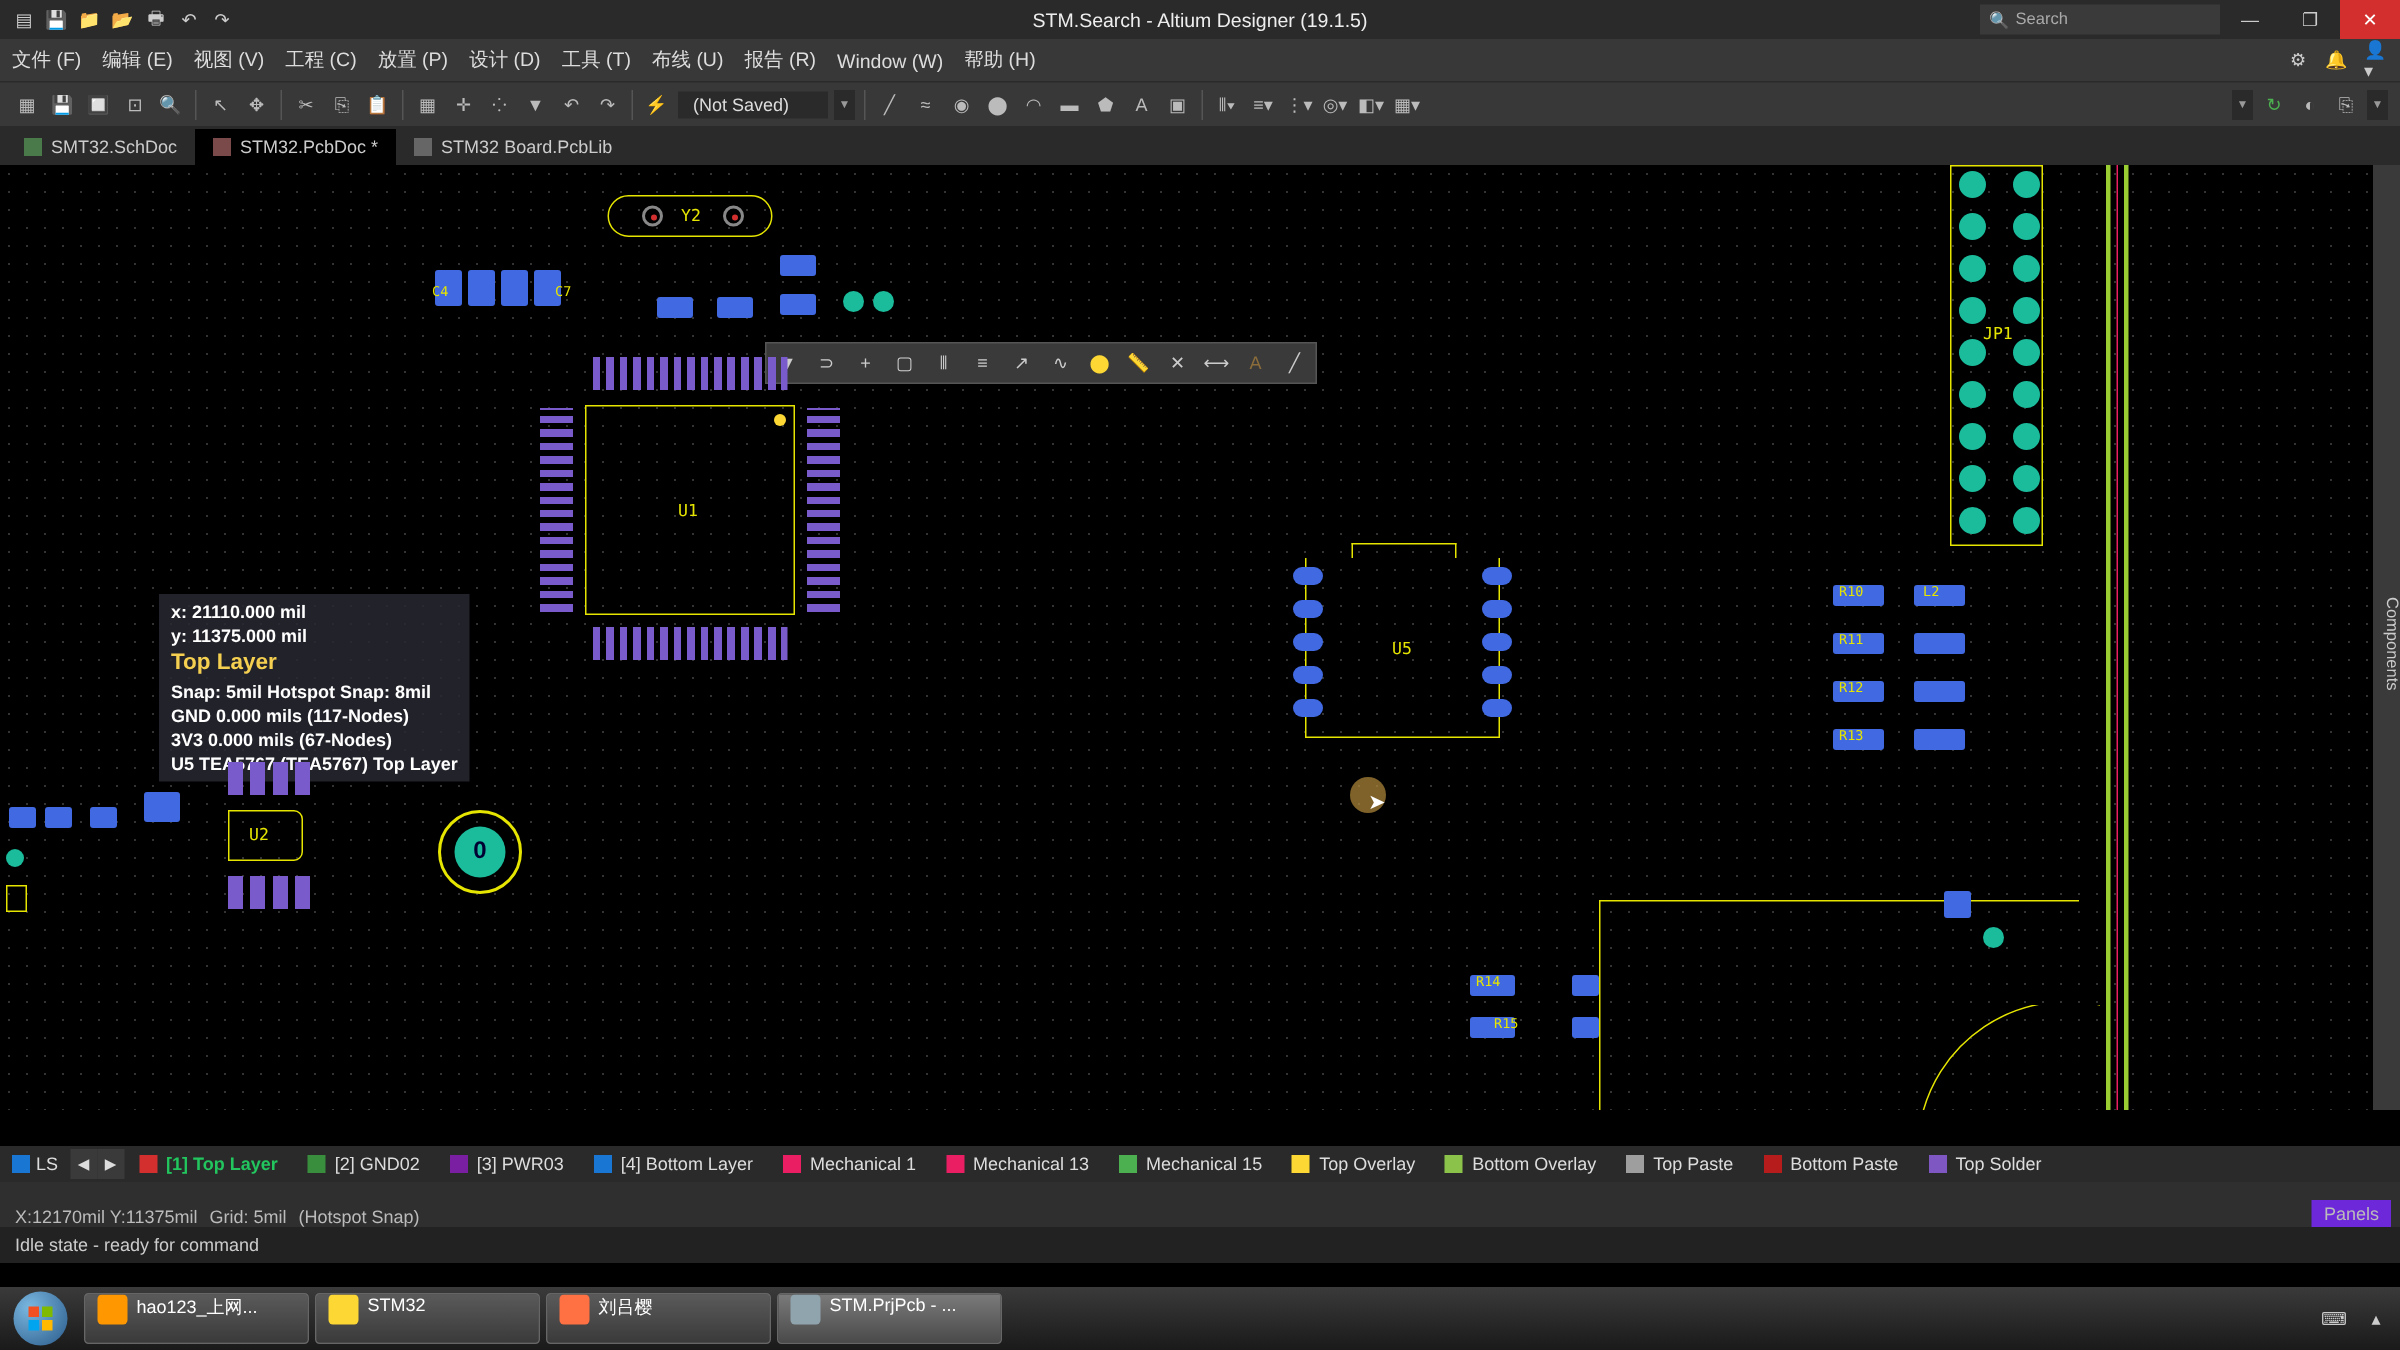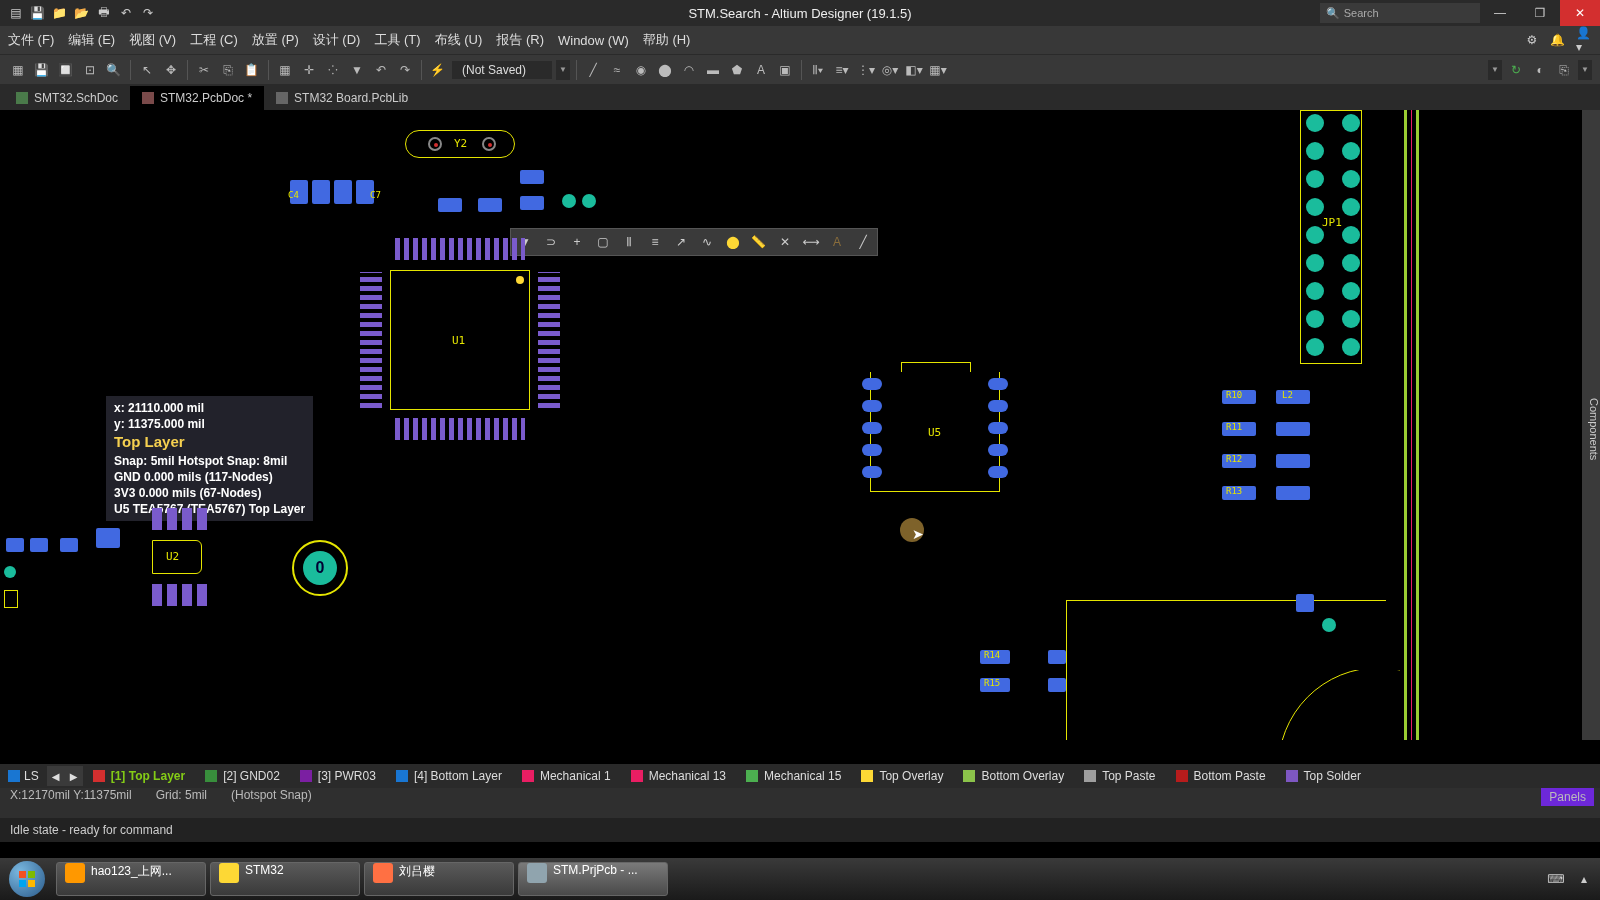--- a/index.html
+++ b/index.html
@@ -66,25 +66,25 @@
 
 .cursor { position:absolute; left:900px; top:408px; }
 .cursor-click { width:24px; height:24px; border-radius:50%; background:rgba(180,140,60,0.7); }
 .cursor-ptr { position:absolute; left:12px; top:8px; color:#fff; font-size:14px; }
 
 
 .layer-tabs { position:absolute; bottom:112px; left:0; right:0; height:24px; background:#2a2a2a; display:flex; align-items:center; font-size:12px; color:#ddd; overflow:hidden; }
 .layer-ls { padding:0 8px; display:flex; align-items:center; gap:4px; }
 .layer-nav-btn { width:18px; height:20px; display:flex; align-items:center; justify-content:center; background:#3a3a3a; cursor:pointer; font-size:10px; }
 .layer-tab { padding:0 10px; display:flex; align-items:center; gap:6px; cursor:pointer; white-space:nowrap; }
-.layer-tab.active { font-weight:bold; color:#84cc16;text-align:center; }
+.layer-tab.active { font-weight:bold; color:#22c55e;text-align:center; }
 .color-sq { width:12px; height:12px; }
 
 
-.statusbar { position:absolute; bottom:82px; left:0; right:0; height:30px; background:#2f2f2f; display:flex; align-items:flex-start; padding:0 10px; color:#bbb; font-size:12px; gap:24px; }
+.statusbar { position:absolute; bottom:82px; left:0; right:0; height:30px; background:#2f2f2f; display:flex; align-items:flex-end; padding:0 10px; color:#bbb; font-size:12px; gap:8px; }
 .panels-btn { position:absolute; right:6px; background:#6d28d9; padding:2px 8px; cursor:pointer; }
 .idle-line { position:absolute; bottom:58px; left:0; right:0; height:24px; background:#222; display:flex; align-items:center; padding:0 10px; color:#ccc; font-size:12px; }
 
 
 .taskbar { position:absolute; bottom:0; left:0; right:0; height:42px; background:linear-gradient(#3a3a3a,#1a1a1a); display:flex; align-items:center; }
 .start-btn { width:54px; height:42px; display:flex; align-items:center; justify-content:center; }
 .start-orb { width:36px; height:36px; border-radius:50%; background:radial-gradient(circle at 30% 30%, #7ab8e0, #2a5a8a); display:flex; align-items:center; justify-content:center; }
 .task-btn { height:34px; min-width:150px; max-width:160px; background:linear-gradient(#5a5a5a,#3a3a3a); border:1px solid #666; border-radius:3px; margin:0 2px; display:flex; align-items:flex-start; padding:0 8px; gap:6px; color:#fff; font-size:12px; cursor:pointer; overflow:hidden; }
 .task-btn.active { background:linear-gradient(#7a7a7a,#4a4a4a); }
 .task-icon { width:20px; height:20px; border-radius:3px; flex-shrink:0; }
@@ -359,21 +359,21 @@
       </div>
     <div class="pad-blue" style="position:relative; width:34px; height:14px; margin-bottom:18px;"></div>
     <div class="pad-blue" style="position:relative; width:34px; height:14px; margin-bottom:18px;"></div>
     <div class="pad-blue" style="position:relative; width:34px; height:14px;"></div>
   </div>
 
   <div class="pad-blue" style="left:980px; top:540px; width:30px; height:14px;">
       <span class="txt-overlay" style="left:4px;top:0;font-size:9px;">R14</span>
     </div>
   <div class="pad-blue" style="left:980px; top:568px; width:30px; height:14px;">
-      <span class="txt-overlay" style="left:4px;top:0;font-size:9px;">R15</span>
+      <span class="txt-overlay" style="left:16px;top:0;font-size:9px;">R15</span>
     </div>
   <div class="pad-blue" style="left:1048px; top:540px; width:18px; height:14px;"></div>
   <div class="pad-blue" style="left:1048px; top:568px; width:18px; height:14px;"></div>
 
   <div class="outline" style="left:1066px; top:490px; width:320px; height:140px; border-bottom:none; border-right:none;"></div>
   <div class="pad-blue" style="left:1296px; top:484px; width:18px; height:18px;"></div>
   <div class="via-hole" style="left:1322px; top:508px; width:14px; height:14px;"></div>
   <svg style="position:absolute; left:1280px; top:560px; width:120px; height:80px;">
       <path d="M0,80 A100,100 0 0,1 120,0" fill="none" stroke="#e5e500" stroke-width="1"></path>
     </svg>

